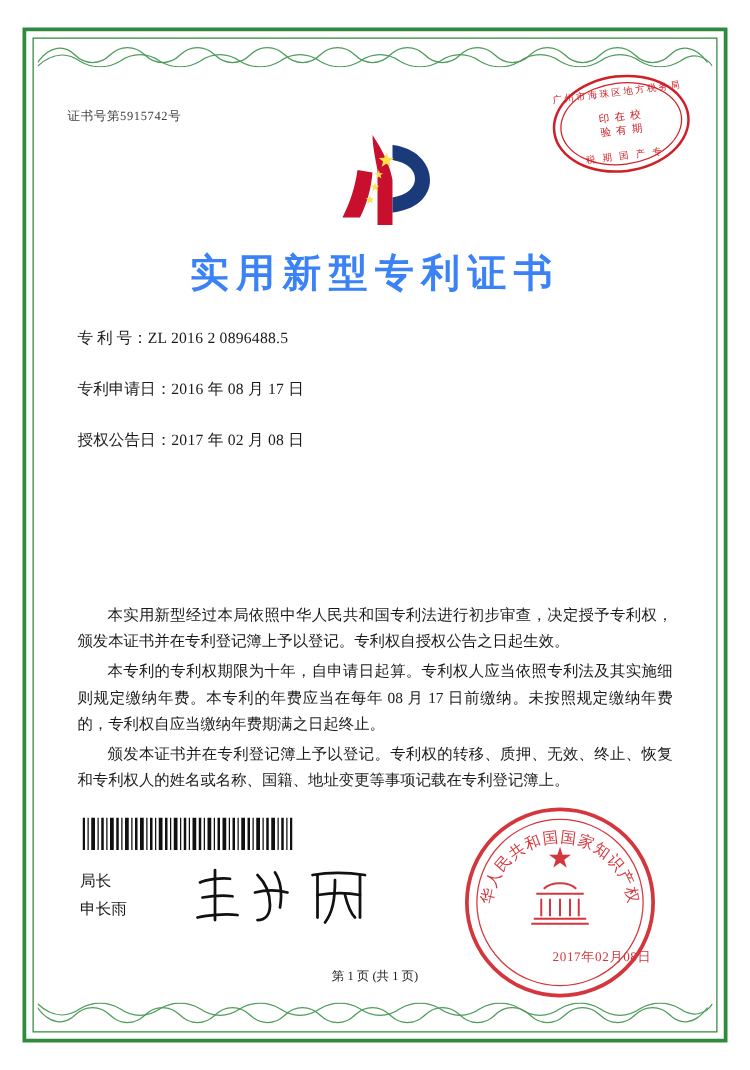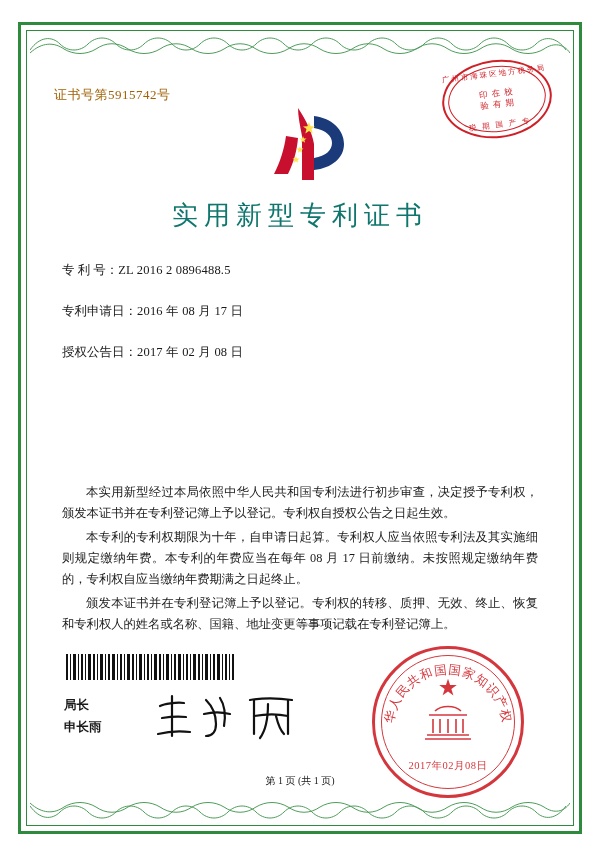--- a/index.html
+++ b/index.html
@@ -57,22 +57,22 @@
     left: 40px;
     top: 50px;
     right: 40px;
     bottom: 50px;
   }
 
   .cert-no {
     position: absolute;
     left: 14px;
     top: 36px;
-    font-size: 13px;
-    color: #a16207;
+    font-size: 10px;
+    color: #404040;
     letter-spacing: .5px;
     font-family: "Liberation Serif", serif;
   }
 
   
   .seal-oval {
     position: absolute;
     right: 8px;
     top: 10px;
     width: 106px;
@@ -118,24 +118,24 @@
     width: 120px;
     height: 78px;
   }
 
   .title {
     position: absolute;
     left: 0;
     right: 0;
     top: 148px;
     text-align: center;
-    font-size: 26px;
-    font-weight: normal;
+    font-size: 31px;
+    font-weight: bold;
     letter-spacing: 6px;
-    color: #0f766e;
+    color: #3b82f6;
     font-family: "Liberation Serif", serif;
   }
 
   .fields {
     position: absolute;
     left: 22px;
     right: 22px;
     top: 212px;
     font-size: 12.5px;
     color: #1a1a1a;
@@ -172,21 +172,20 @@
     height: 26px;
   }
 
   .signature-block {
     position: absolute;
     left: 24px;
     top: 644px;
     font-size: 12.5px;
     line-height: 22px;
     color: #1a1a1a;
-    font-weight: bold;
   }
   .handwriting {
     position: absolute;
     left: 110px;
     top: 640px;
     width: 160px;
     height: 56px;
   }
 
   
@@ -220,21 +219,21 @@
     left: 50%;
     top: 52px;
     transform: translateX(-50%);
     width: 54px;
     height: 44px;
   }
   .seal-round .seal-date {
     position: absolute;
     left: 0; right: 0;
     bottom: 22px;
-    text-align: center;
+    text-align: right;
     font-size: 10.5px;
     letter-spacing: .5px;
   }
   .seal-round .circ-text {
     position: absolute;
     left: 0; top: 0;
     width: 146px;
     height: 146px;
   }
   .seal-round .circ-text text {

